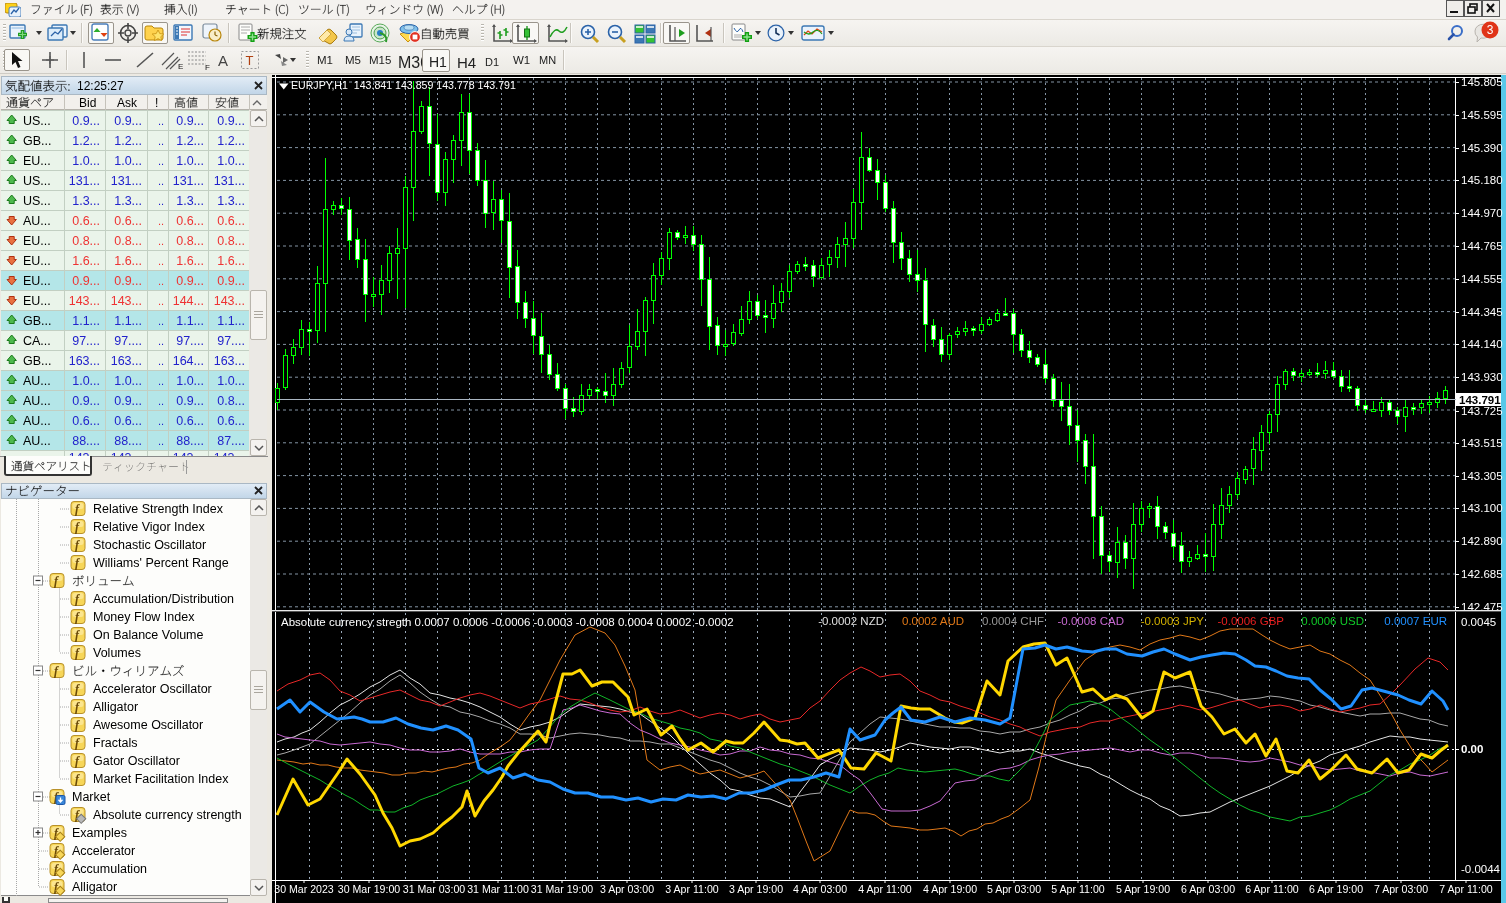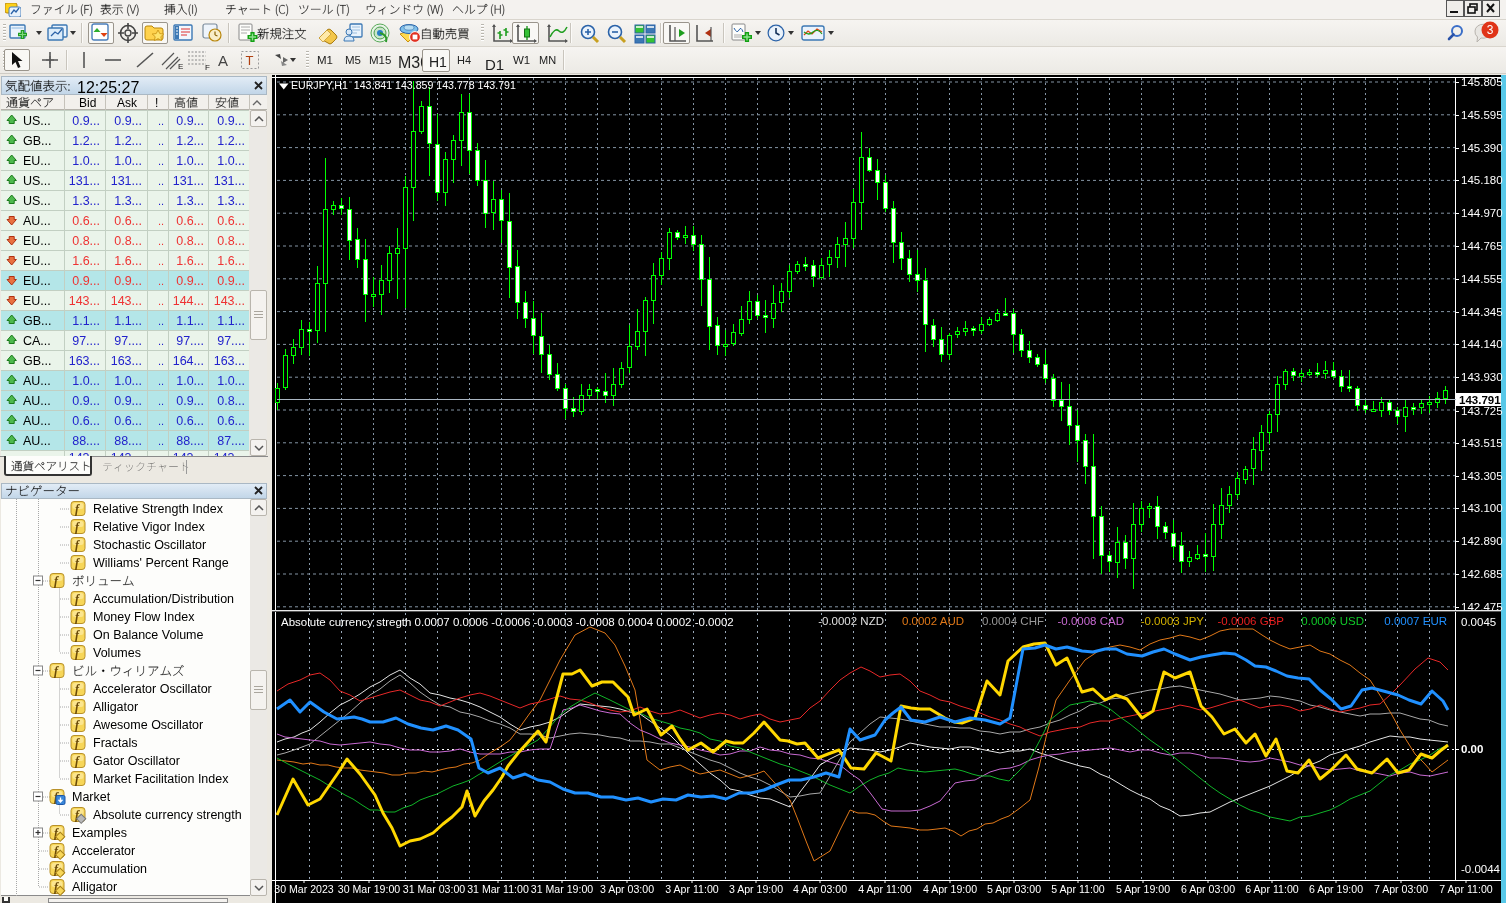--- a/index.html
+++ b/index.html
@@ -389,36 +389,36 @@
     <svg class="abs" style="left:290px;top:58px" width="7" height="5">
       <path d="M0 0 L6 0 L3 4 Z" fill="#333"></path>
     </svg>
     <div class="abs" style="left:306px;top:51px;width:3px;height:18px;background:repeating-linear-gradient(to bottom,#b9b6ae 0 1px,#fff 1px 2px,transparent 2px 3px)"></div>
     <div class="abs" style="left:317px;top:54px;font-size:11.5px;color:#222">M1</div>
     <div class="abs" style="left:345px;top:54px;font-size:11.5px;color:#222">M5</div>
     <div class="abs" style="left:369px;top:54px;font-size:11.5px;color:#222">M15</div>
     <div class="abs" style="left:398px;top:54px;font-size:16px;color:#222">M30</div>
     <div class="abs" style="left:422px;top:49px;width:28px;height:23px;background:#f9f8f5;border:1px solid #9a958c;border-radius:2px"></div>
     <div class="abs" style="left:429px;top:54px;font-size:14px;color:#222">H1</div>
-    <div class="abs" style="left:457px;top:54px;font-size:11px;color:#222">H4</div>
-    <div class="abs" style="left:485px;top:56px;font-size:15px;color:#222">D1</div>
+    <div class="abs" style="left:457px;top:54px;font-size:15px;color:#222">H4</div>
+    <div class="abs" style="left:485px;top:56px;font-size:11px;color:#222">D1</div>
     <div class="abs" style="left:513px;top:54px;font-size:11.5px;color:#222">W1</div>
     <div class="abs" style="left:539px;top:54px;font-size:11px;color:#222">MN</div>
     <div class="abs" style="left:563px;top:50px;width:2px;height:20px;border-left:1px solid #c9c5bd;border-right:1px solid #fbfaf8"></div>
     <div class="abs" style="left:0;top:75px;width:268px;height:828px;background:#ece9e2"></div>
     <div class="abs" style="left:1px;top:76px;width:266px;height:19px;background:linear-gradient(#e2ecf6,#c2d6e8);border:1px solid #aab8c4"></div>
     <svg style="position:absolute;left:5.0px;top:76.0px;overflow:visible" width="65.4" height="18.9">
       <path transform="translate(0.00,14.50) scale(0.012500,-0.012500)" d="M233 715H922V685H233ZM244 575H822V546H244ZM133 436H761V407H133ZM271 830 302 823Q265 711 207.5 615.5Q150 520 80 453Q78 456 73.0 460.0Q68 464 62.5 468.0Q57 472 53 474Q124 538 180.5 631.0Q237 724 271 830ZM560 377 587 367Q531 271 453.0 189.5Q375 108 284.0 43.0Q193 -22 94 -71Q92 -68 88.0 -63.5Q84 -59 79.5 -55.0Q75 -51 71 -48Q171 -2 262.5 61.5Q354 125 430.5 205.0Q507 285 560 377ZM745 436H774Q776 332 780.5 244.5Q785 157 797.0 93.0Q809 29 831.0 -6.5Q853 -42 888 -42Q906 -42 912.0 -0.5Q918 41 919 108Q924 104 932.5 100.5Q941 97 946 95Q944 32 938.5 -4.0Q933 -40 921.0 -54.5Q909 -69 886 -70Q841 -70 813.5 -35.0Q786 0 772.0 65.5Q758 131 752.5 224.5Q747 318 745 436ZM180 309 201 327Q263 293 326.0 251.0Q389 209 448.0 164.5Q507 120 556.5 76.0Q606 32 639 -7L616 -28Q583 11 534.0 55.0Q485 99 426.0 144.5Q367 190 304.0 232.5Q241 275 180 309Z" fill="#000" stroke="#000" stroke-width="18"></path>
       <path transform="translate(12.50,14.50) scale(0.012500,-0.012500)" d="M585 461H908V431H585ZM574 461H603V9Q603 -16 615.0 -24.5Q627 -33 667 -33Q676 -33 703.0 -33.0Q730 -33 762.5 -33.0Q795 -33 824.0 -33.0Q853 -33 866 -33Q892 -33 904.5 -19.5Q917 -6 922.5 33.0Q928 72 930 149Q935 146 940.0 142.5Q945 139 950.5 137.0Q956 135 961 134Q958 56 950.5 13.5Q943 -29 923.5 -46.0Q904 -63 865 -63Q860 -63 840.0 -63.0Q820 -63 793.0 -63.0Q766 -63 739.5 -63.0Q713 -63 693.5 -63.0Q674 -63 669 -63Q632 -63 611.5 -57.5Q591 -52 582.5 -36.5Q574 -21 574 10ZM571 786H924V357H895V757H571ZM103 609H484V-55H455V579H133V-68H103ZM115 204H469V175H115ZM115 35H469V6H115ZM72 789H509V760H72ZM226 776H255V594H226ZM332 776H362V594H332ZM226 595H255V498Q255 465 247.0 427.0Q239 389 218.0 352.0Q197 315 158 283Q154 288 147.0 294.5Q140 301 135 304Q173 333 192.5 366.5Q212 400 219.0 434.5Q226 469 226 499ZM332 595H362V364Q362 355 365.0 352.5Q368 350 380 350Q384 350 395.5 350.0Q407 350 419.5 350.0Q432 350 437 350Q452 350 453 352Q459 348 466.5 345.5Q474 343 481 341Q479 331 470.5 326.0Q462 321 443 321Q440 321 425.5 321.0Q411 321 397.0 321.0Q383 321 379 321Q352 321 342.0 328.5Q332 336 332 364Z" fill="#000" stroke="#000" stroke-width="18"></path>
       <path transform="translate(25.00,14.50) scale(0.012500,-0.012500)" d="M339 717H949V687H339ZM351 14H956V-16H351ZM643 831 673 828Q670 785 665.0 735.0Q660 685 654.5 639.0Q649 593 643 559H612Q618 594 623.5 641.5Q629 689 634.5 739.0Q640 789 643 831ZM516 404V291H850V404ZM516 262V147H850V262ZM516 545V433H850V545ZM486 574H879V118H486ZM340 531H370V-68H340ZM291 827 320 819Q287 735 243.0 655.0Q199 575 148.5 505.5Q98 436 44 381Q42 384 38.5 388.5Q35 393 31.0 398.0Q27 403 23 405Q77 457 126.5 524.5Q176 592 218.5 669.5Q261 747 291 827ZM180 588 207 616 209 615V-68H180Z" fill="#000" stroke="#000" stroke-width="18"></path>
       <path transform="translate(37.50,14.50) scale(0.012500,-0.012500)" d="M107 730H893V701H107ZM152 588H854V559H152ZM70 433H930V404H70ZM483 831H513V417H483ZM476 427 501 414Q463 372 410.5 331.5Q358 291 298.0 255.0Q238 219 176.5 190.0Q115 161 60 142Q58 147 54.0 151.5Q50 156 46.5 160.5Q43 165 39 168Q95 185 156.5 212.5Q218 240 277.0 274.5Q336 309 387.5 348.0Q439 387 476 427ZM521 426Q555 312 615.5 218.5Q676 125 761.5 59.0Q847 -7 956 -41Q953 -44 949.0 -48.5Q945 -53 941.5 -57.5Q938 -62 935 -66Q827 -29 740.5 39.5Q654 108 592.0 204.0Q530 300 494 419ZM860 352 880 334Q847 304 805.0 272.5Q763 241 720.0 212.0Q677 183 639 160L622 179Q659 202 702.5 231.5Q746 261 788.0 293.0Q830 325 860 352ZM156 -44Q210 -30 284.0 -9.0Q358 12 442.0 36.0Q526 60 611 84L615 58Q536 35 454.5 11.5Q373 -12 299.5 -33.0Q226 -54 168 -71ZM301 270 330 299V298V-18H301Z" fill="#000" stroke="#000" stroke-width="18"></path>
       <path transform="translate(50.00,14.50) scale(0.012500,-0.012500)" d="M484 490H514V-16Q514 -38 506.5 -48.0Q499 -58 480 -63Q462 -67 422.0 -67.5Q382 -68 315 -68Q314 -62 310.5 -53.5Q307 -45 302 -38Q342 -39 374.5 -39.5Q407 -40 429.5 -39.5Q452 -39 461 -39Q475 -38 479.5 -33.5Q484 -29 484 -16ZM270 350 299 342Q273 279 237.0 219.5Q201 160 159.5 109.0Q118 58 74 19Q72 22 67.0 25.5Q62 29 56.5 32.5Q51 36 47 38Q116 95 174.5 177.0Q233 259 270 350ZM696 332 721 343Q762 296 800.5 240.0Q839 184 870.0 130.0Q901 76 917 33L891 21Q876 63 845.0 117.5Q814 172 775.5 228.5Q737 285 696 332ZM153 746H851V717H153ZM65 502H934V473H65Z" fill="#000" stroke="#000" stroke-width="18"></path>
       <path transform="translate(62.50,14.50) scale(0.012500,-0.012500)" d="M115 415Q100 415 87.5 426.0Q75 437 75 458Q75 480 87.5 491.5Q100 503 115 503Q131 503 143.5 491.5Q156 480 156 458Q156 437 143.5 426.0Q131 415 115 415ZM115 -13Q100 -13 87.5 -1.5Q75 10 75 30Q75 52 87.5 63.5Q100 75 115 75Q131 75 143.5 63.5Q156 52 156 30Q156 10 143.5 -1.5Q131 -13 115 -13Z" fill="#000" stroke="#000" stroke-width="18"></path>
     </svg>
-    <div class="abs" style="left:77px;top:79px;font-size:16px;color:#000">12:25:27</div>
+    <div class="abs" style="left:77px;top:79px;font-size:12px;color:#000">12:25:27</div>
     <svg class="abs" style="left:254px;top:81px" width="9" height="9">
       <path d="M1 1 L8 8 M8 1 L1 8" stroke="#222" stroke-width="1.8"></path>
     </svg>
     <div class="abs" style="left:1px;top:95px;width:266px;height:15px;background:#f2f0ec;border-bottom:1px solid #b5b2aa"></div>
     <div class="abs" style="left:64px;top:95px;width:1px;height:15px;background:#c5c2ba"></div>
     <div class="abs" style="left:105px;top:95px;width:1px;height:15px;background:#c5c2ba"></div>
     <div class="abs" style="left:147px;top:95px;width:1px;height:15px;background:#c5c2ba"></div>
     <div class="abs" style="left:168px;top:95px;width:1px;height:15px;background:#c5c2ba"></div>
     <div class="abs" style="left:208px;top:95px;width:1px;height:15px;background:#c5c2ba"></div>
     <div class="abs" style="left:249px;top:95px;width:1px;height:15px;background:#c5c2ba"></div>

